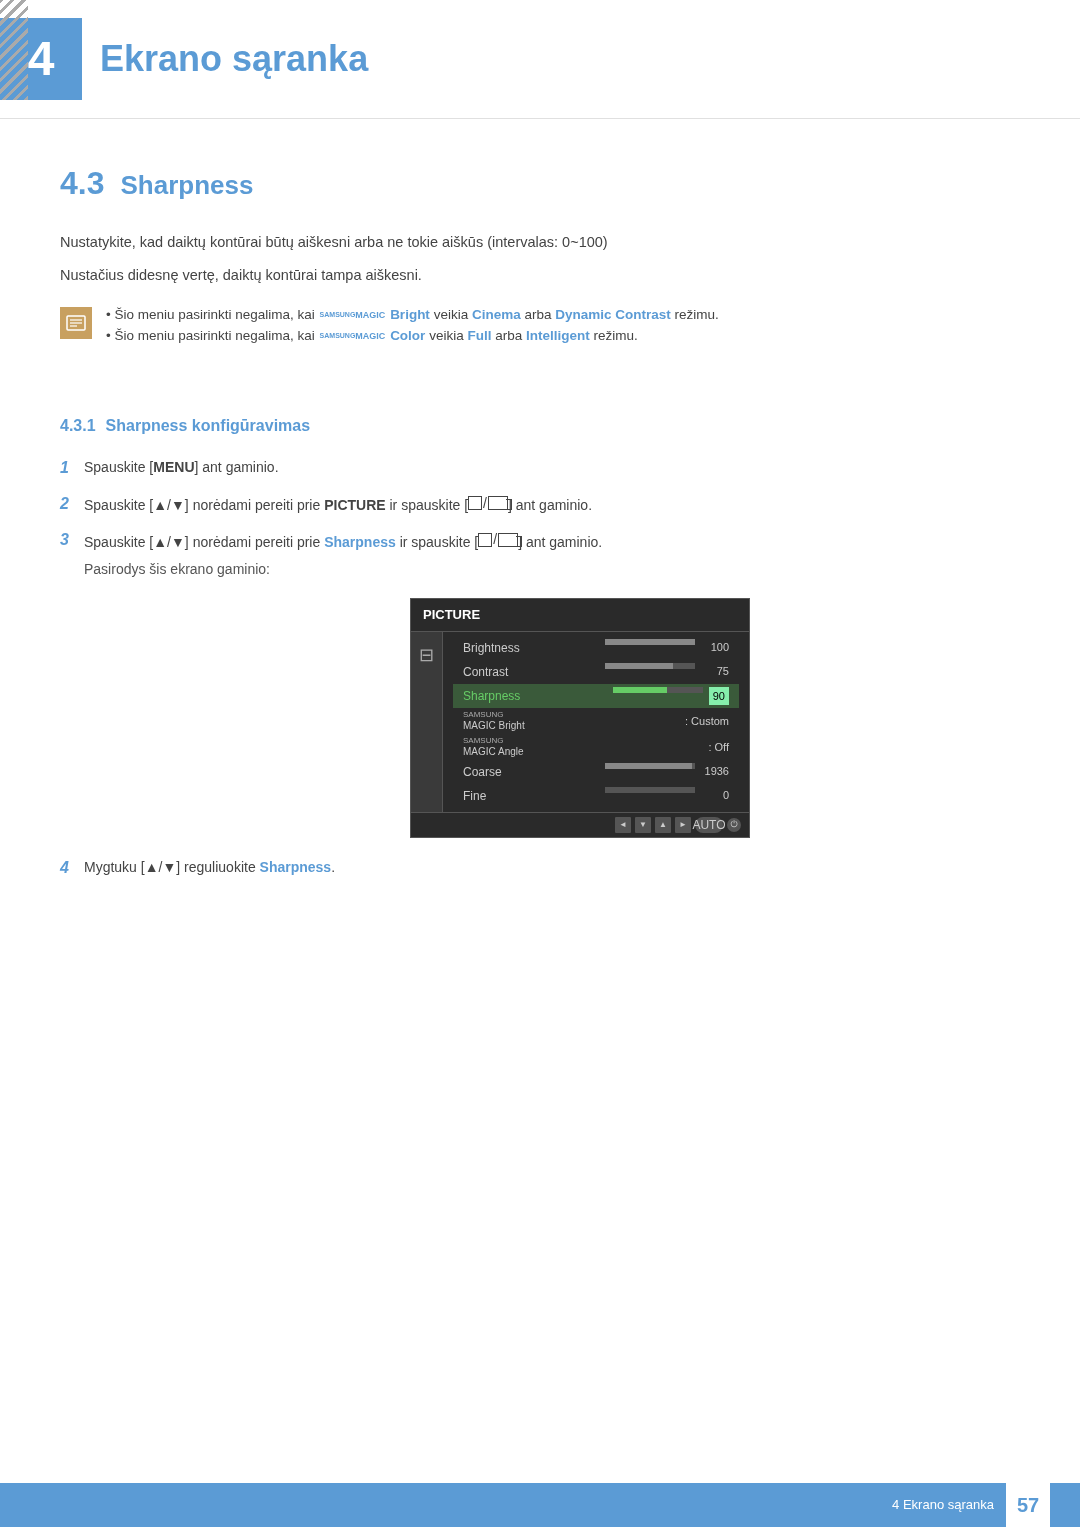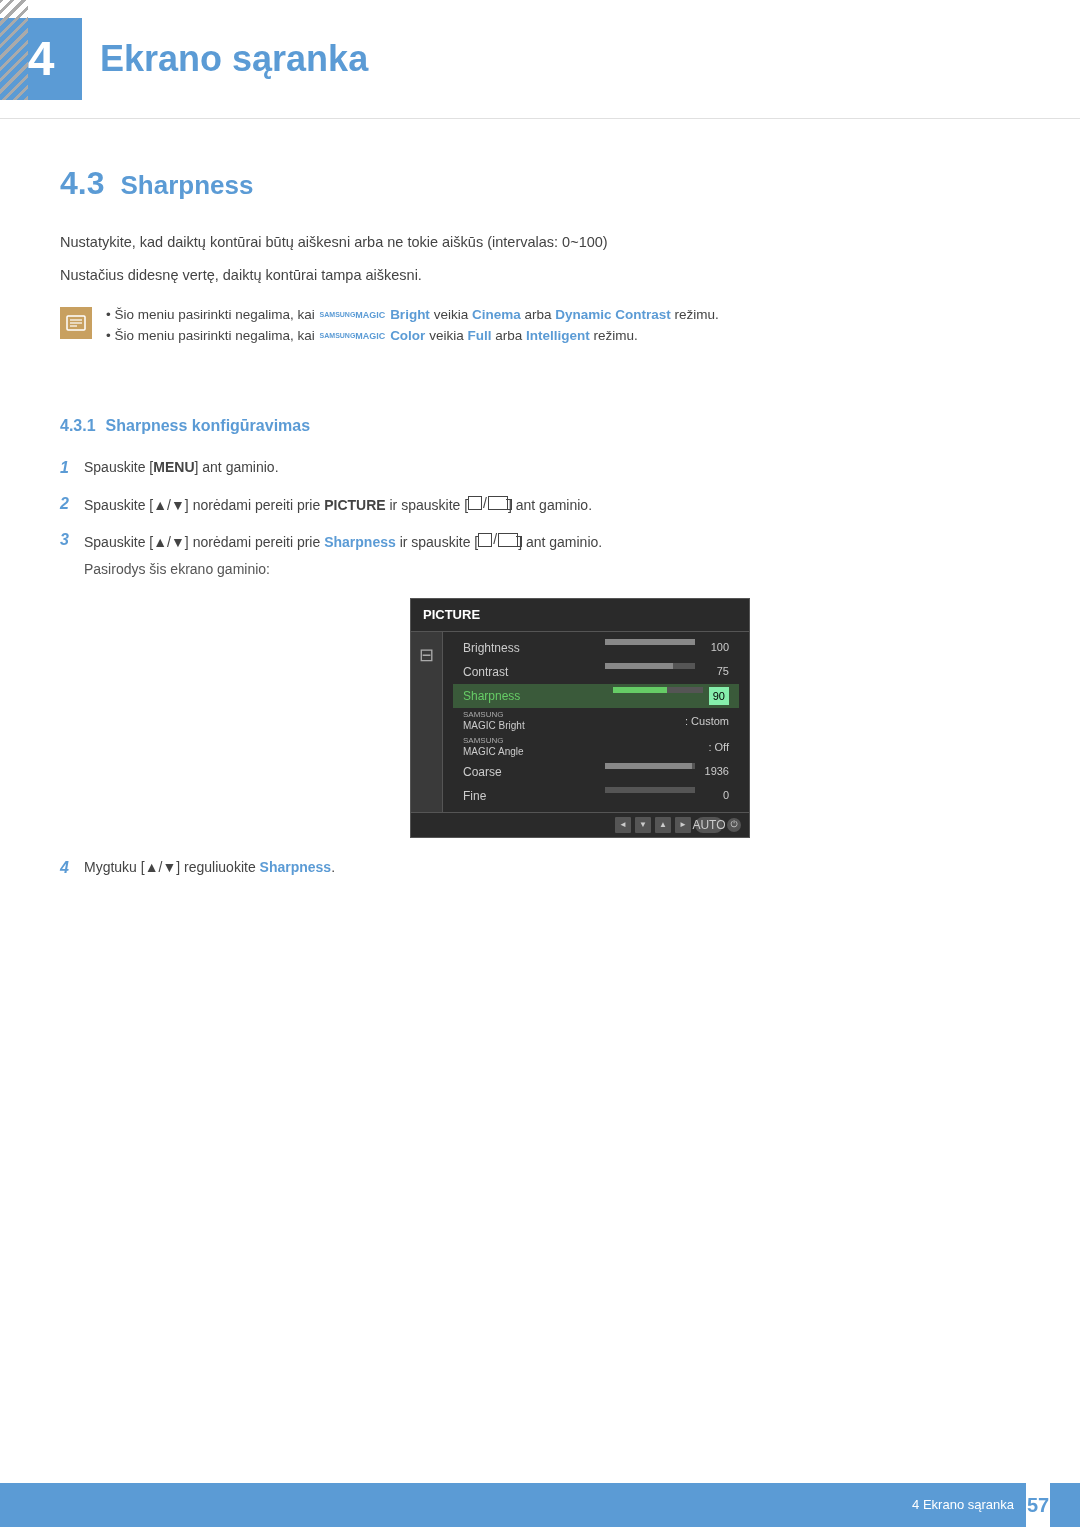--- a/index.html
+++ b/index.html
@@ -408,21 +408,21 @@
     .footer-text {
       color: #ffffff;
       font-size: 13px;
     }
 
     .footer-page-number {
       background: #ffffff;
       color: #5b9bd5;
       font-size: 20px;
       font-weight: bold;
-      width: 24px;
+      width: 44px;
       height: 44px;
       display: flex;
       align-items: center;
       justify-content: center;
     }
 
     .inline-brand {
       display: inline-flex;
       flex-direction: row;
       vertical-align: middle;

